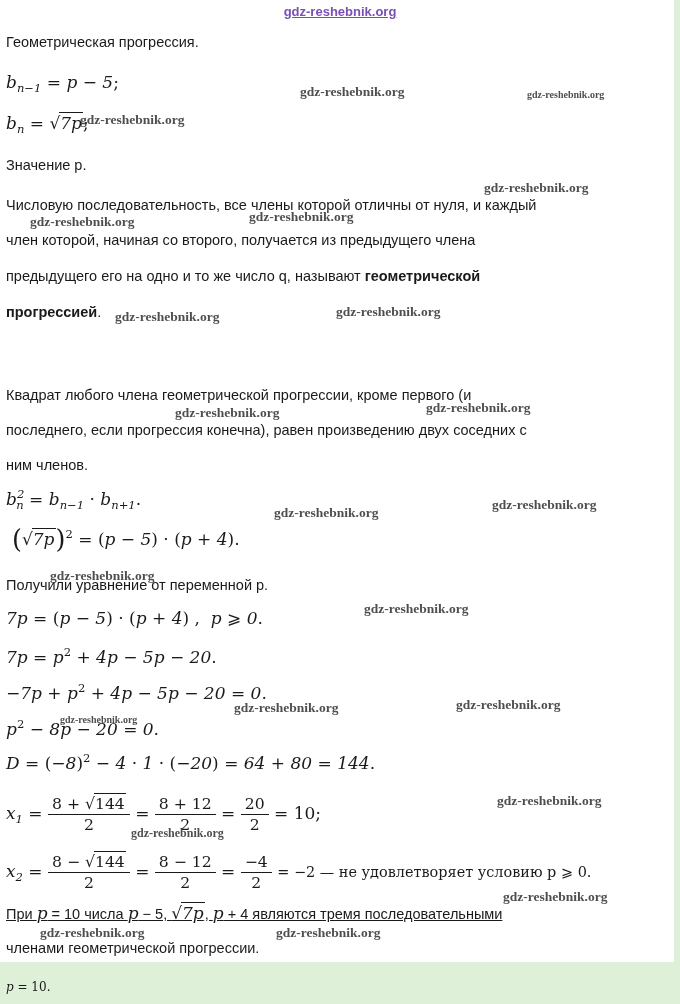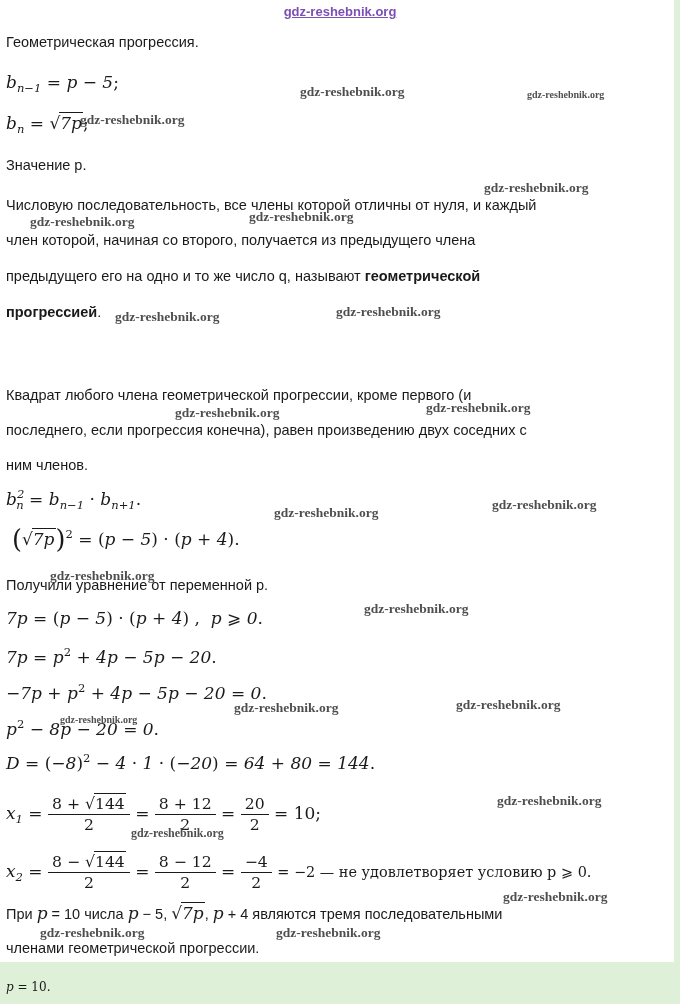--- a/index.html
+++ b/index.html
@@ -215,21 +215,21 @@
       <span class="den up">2</span>
     </span>
     <span class="up">=</span>
     <span class="frac">
       <span class="num up">−4</span>
       <span class="den up">2</span>
     </span>
     <span class="up" style="font-size:0.85em;">= −2 — не удовлетворяет условию p ⩾ 0.</span>
   </div>
 
-  <div class="line" style="top:903px; left:6px;">
+  <div class="line" style="top:903px; left:6px;text-decoration:underline;">
     При <span class="math">p</span> = 10 числа <span class="math">p</span> − 5, <span class="math"><span class="up">√</span><span class="radic">7p</span></span>, <span class="math">p</span> + 4 являются тремя последовательными
   </div>
   <div class="line" style="top:939px; left:6px;">членами геометрической прогрессии.</div>
 
   <div class="wm s1" style="left:300px; top:84px;">gdz-reshebnik.org</div>
   <div class="wm s3" style="left:527px; top:89px;">gdz-reshebnik.org</div>
   <div class="wm s1" style="left:80px; top:112px;">gdz-reshebnik.org</div>
   <div class="wm s1" style="left:484px; top:180px;">gdz-reshebnik.org</div>
   <div class="wm s1" style="left:30px; top:214px;">gdz-reshebnik.org</div>
   <div class="wm s1" style="left:249px; top:209px;">gdz-reshebnik.org</div>

